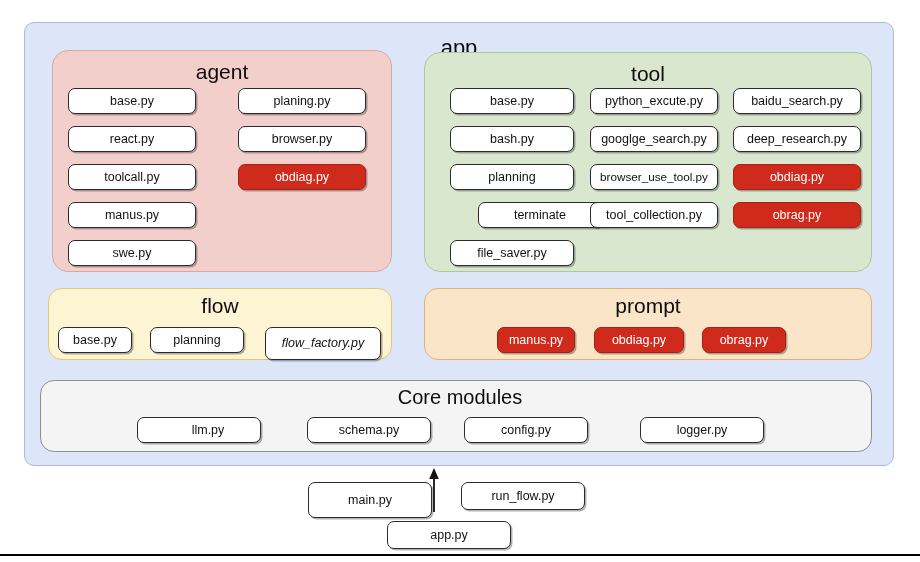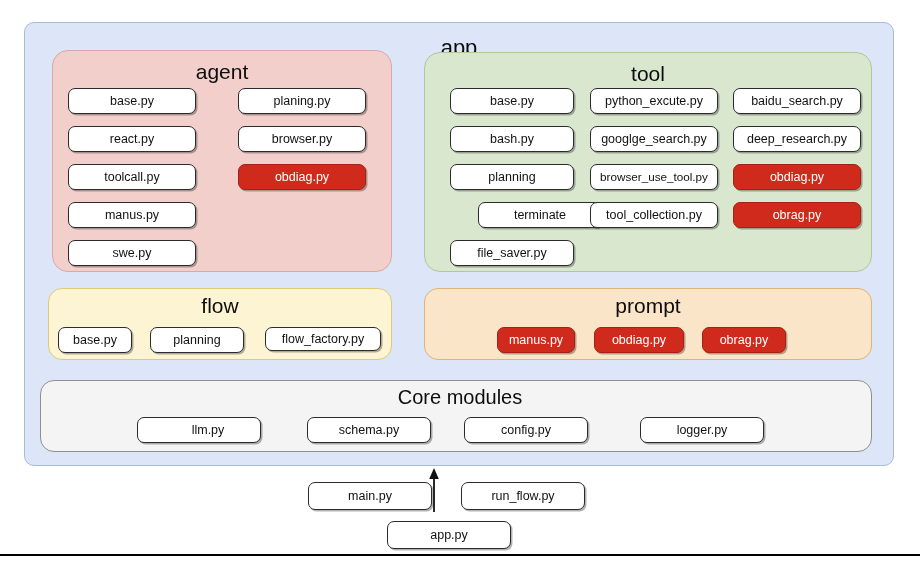--- a/index.html
+++ b/index.html
@@ -155,21 +155,21 @@
   <div class="node" style="left:733px; top:126px; width:128px; height:26px;">deep_research.py</div>
   <div class="node red" style="left:733px; top:164px; width:128px; height:26px;">obdiag.py</div>
   <div class="node red" style="left:733px; top:202px; width:128px; height:26px;">obrag.py</div>
 
   <div class="group" id="flow-group" style="left:48px; top:288px; width:344px; height:72px;">
     <div class="group-title" style="top:6px;">flow</div>
   </div>
 
   <div class="node" style="left:58px; top:327px; width:74px; height:26px;">base.py</div>
   <div class="node" style="left:150px; top:327px; width:94px; height:26px;">planning</div>
-  <div class="node" style="left:265px; top:327px; width:116px; height:24px;">flow_factory.py</div>
+  <div class="node" style="left:265px; top:327px; width:116px; height:33px;font-style:italic;">flow_factory.py</div>
 
   <div class="group" id="prompt-group" style="left:424px; top:288px; width:448px; height:72px;">
     <div class="group-title" style="top:6px;">prompt</div>
   </div>
 
   <div class="node red" style="left:497px; top:327px; width:78px; height:26px;">manus.py</div>
   <div class="node red" style="left:594px; top:327px; width:90px; height:26px;">obdiag.py</div>
   <div class="node red" style="left:702px; top:327px; width:84px; height:26px;">obrag.py</div>
 
   <div class="group" id="core-group" style="left:40px; top:380px; width:832px; height:72px;">
@@ -179,19 +179,19 @@
   <div class="node" style="left:137px; top:417px; width:124px; height:26px;padding-left:18px;">llm.py</div>
   <div class="node" style="left:307px; top:417px; width:124px; height:26px;">schema.py</div>
   <div class="node" style="left:464px; top:417px; width:124px; height:26px;">config.py</div>
   <div class="node" style="left:640px; top:417px; width:124px; height:26px;">logger.py</div>
 
   <svg id="entry-arrow" viewBox="0 0 12 44">
     <line x1="6" y1="44" x2="6" y2="9" stroke="#111111" stroke-width="1.8"></line>
     <polygon points="6,0 1.2,11 10.8,11" fill="#111111"></polygon>
   </svg>
 
-  <div class="node" style="left:308px; top:482px; width:124px; height:28px;">main.py</div>
+  <div class="node" style="left:308px; top:482px; width:124px; height:36px;">main.py</div>
   <div class="node" style="left:461px; top:482px; width:124px; height:28px;">run_flow.py</div>
   <div class="node" style="left:387px; top:521px; width:124px; height:28px;">app.py</div>
 
   <div id="bottom-rule"></div>
 
 </div>
 
 </body></html>

